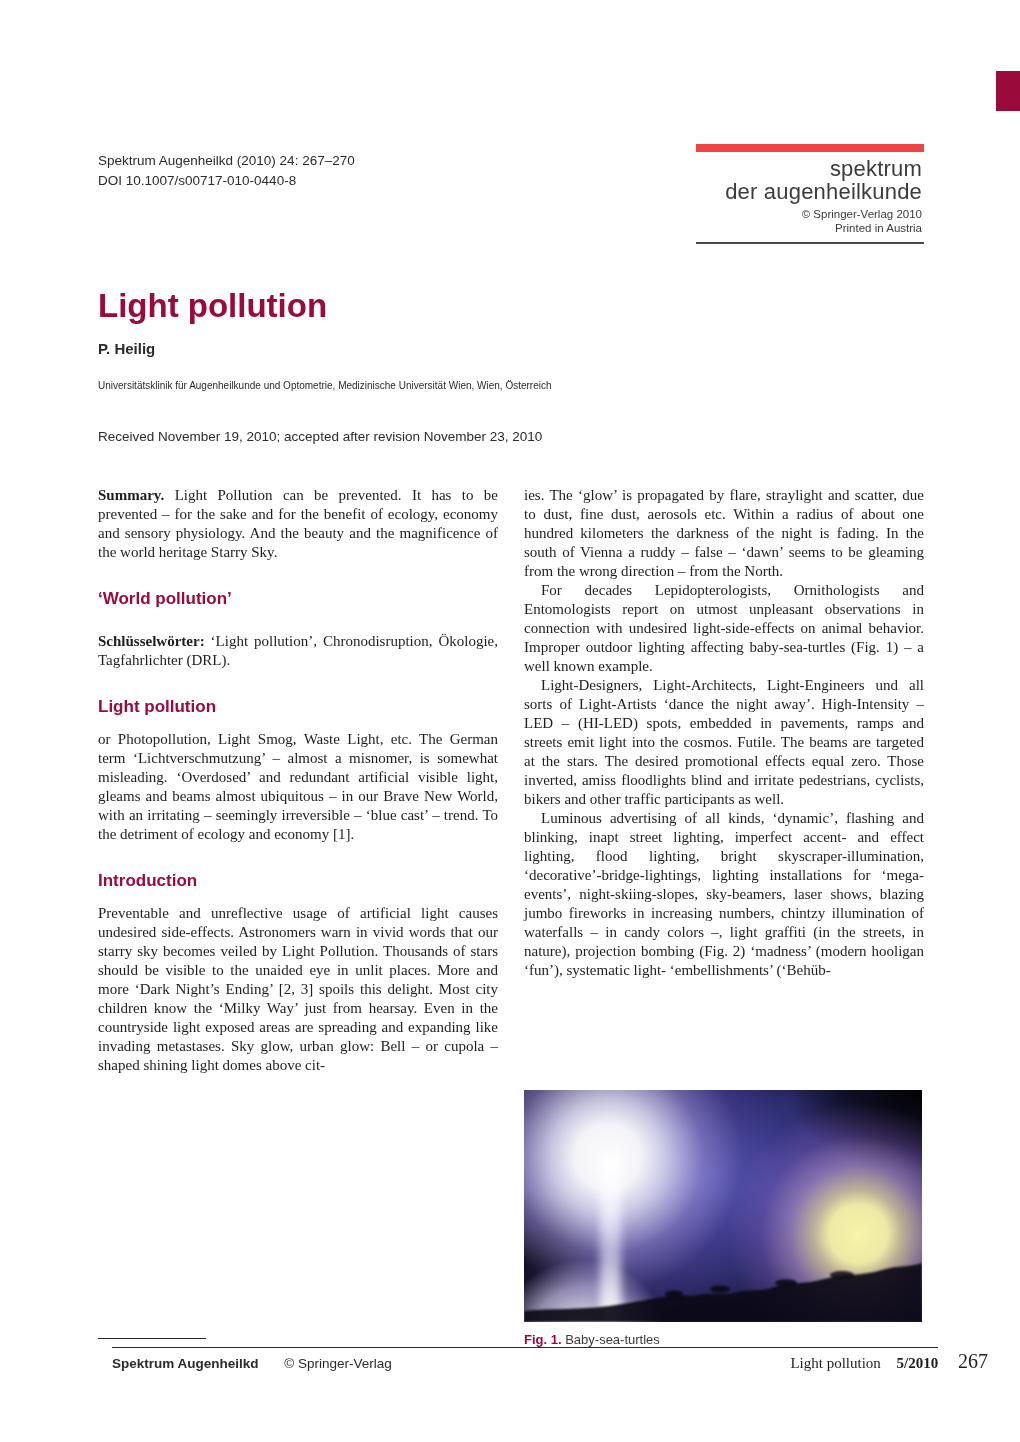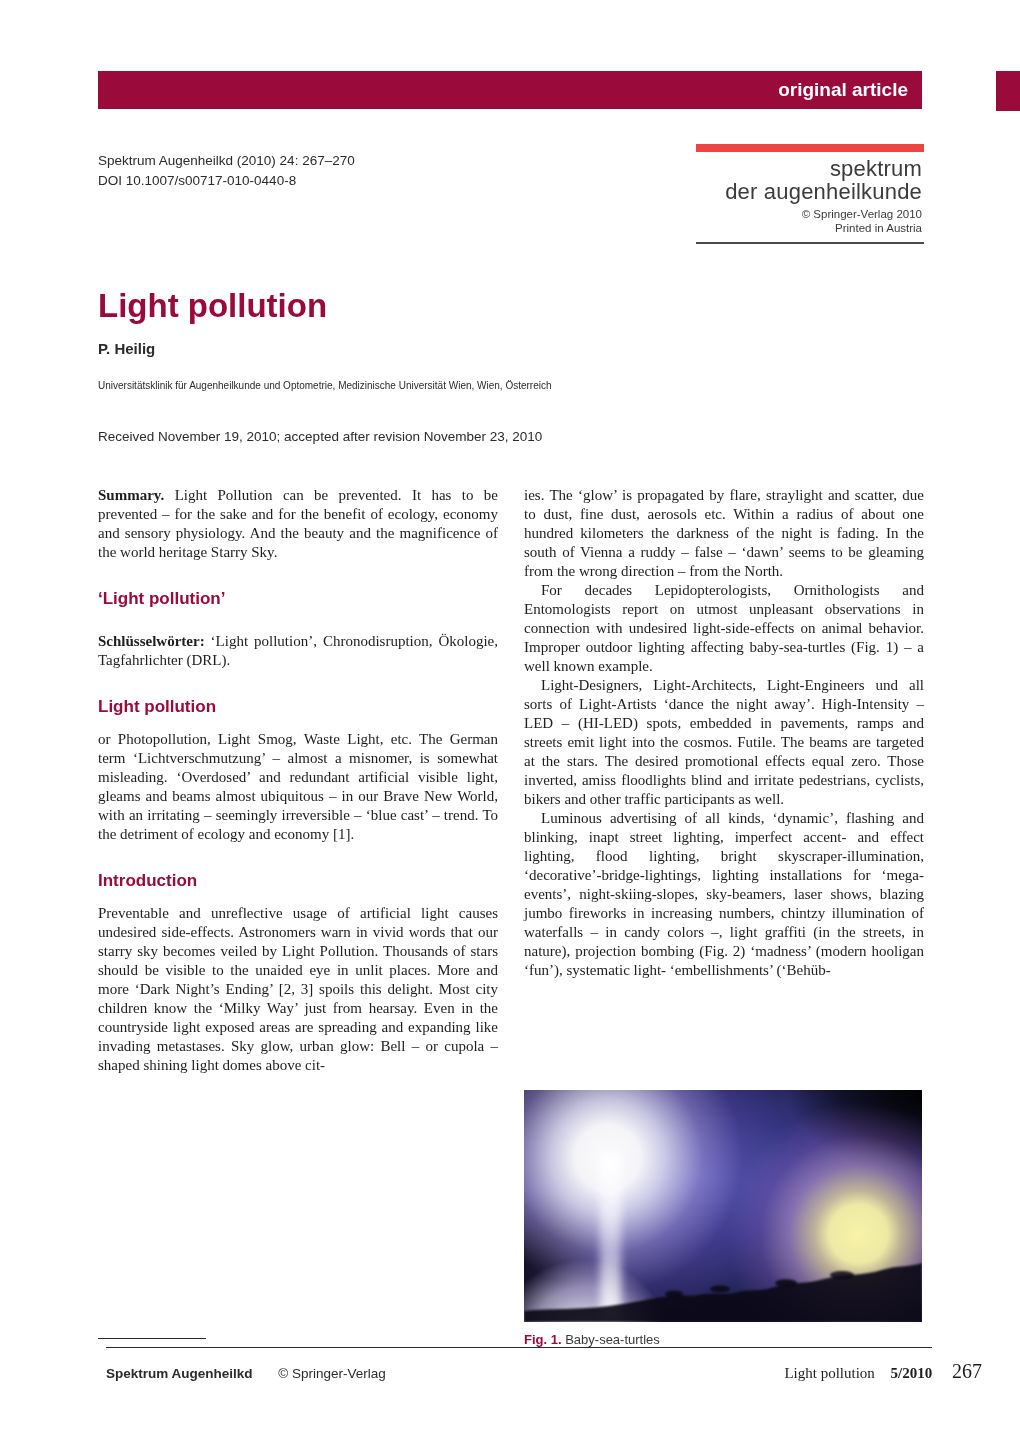--- a/index.html
+++ b/index.html
@@ -68,39 +68,36 @@
     background:linear-gradient(to bottom, rgba(255,255,255,0.95), rgba(240,238,255,0.55) 55%, rgba(255,255,255,0.9));
     filter:blur(4px);
   }
   .fig-silhouette { position:absolute; left:0; bottom:0; width:100%; height:100%; filter:blur(1.1px); }
   .fig-caption {
     margin-top:10px; font-family:"Liberation Sans", sans-serif; font-size:13px; color:#3a3a3a;
   }
   .fig-label { font-weight:bold; color:#9a0a3a; }
   
   .footer {
-    position:absolute; left:106px; top:1347px; width:826px;
-    border-top:1.5px solid #2a2a2a; padding-top:12px;
+    position:absolute; left:112px; top:1347px; width:826px;
+    border-top:1.5px solid #2a2a2a; padding-top:2px;
     display:flex; justify-content:space-between; align-items:baseline;
   }
   .footer .f-left { font-family:"Liberation Sans", sans-serif; font-size:13.5px; color:#2b2b2b; }
   .f-journal { font-weight:bold; }
   .f-pub { margin-left:22px; }
   .f-right { font-size:15px; color:#1f1d1e; margin-right:-50px; }
   .f-issue { font-weight:bold; margin-left:12px; }
   .f-page { font-size:20px; margin-left:16px; }
 </style>
 </head>
 <body>
 
 <div class="page">
 
-  <div class="banner">
-    <span>original article</span>
-  </div>
   <div class="corner-mark"></div>
 
   <div class="masthead">
     <div class="cite">
       <div>Spektrum Augenheilkd (2010) 24: 267–270</div>
       <div>DOI 10.1007/s00717-010-0440-8</div>
     </div>
     <div class="journal-block">
       <div class="jname">spektrum</div>
       <div class="jname">der augenheilkunde</div>
@@ -114,21 +111,21 @@
   <div class="title">Light pollution</div>
   <div class="author">P. Heilig</div>
   <div class="affiliation">Universitätsklinik für Augenheilkunde und Optometrie, Medizinische Universität Wien, Wien, Österreich</div>
   <div class="received">Received November 19, 2010; accepted after revision November 23, 2010</div>
 
   <div class="columns">
 
     <div class="col">
       <p><span class="lead">Summary.</span><span> Light Pollution can be prevented. It has to be prevented – for the sake and for the benefit of ecology, economy and sensory physiology. And the beauty and the magnificence of the world heritage Starry Sky.</span></p>
 
-      <h2 class="sect">‘Light pollution’</h2>
+      <h2 class="sect">‘World pollution’</h2>
       <p class="spaced"><span class="lead">Schlüsselwörter:</span><span> ‘Light pollution’, Chronodisruption, Ökologie, Tagfahrlichter (DRL).</span></p>
 
       <h2 class="sect">Light pollution</h2>
       <p>or Photopollution, Light Smog, Waste Light, etc. The German term ‘Lichtverschmutzung’ – almost a misnomer, is somewhat misleading. ‘Overdosed’ and redundant artificial visible light, gleams and beams almost ubiquitous – in our Brave New World, with an irritating – seemingly irreversible – ‘blue cast’ – trend. To the detriment of ecology and economy [1].</p>
 
       <h2 class="sect">Introduction</h2>
       <p>Preventable and unreflective usage of artificial light causes undesired side-effects. Astronomers warn in vivid words that our starry sky becomes veiled by Light Pollution. Thousands of stars should be visible to the unaided eye in unlit places. More and more ‘Dark Night’s Ending’ [2, 3] spoils this delight. Most city children know the ‘Milky Way’ just from hearsay. Even in the countryside light exposed areas are spreading and expanding like invading metastases. Sky glow, urban glow: Bell – or cupola – shaped shining light domes above cit-</p>
 
       <div class="corr">
         <div class="corr-rule"></div>

